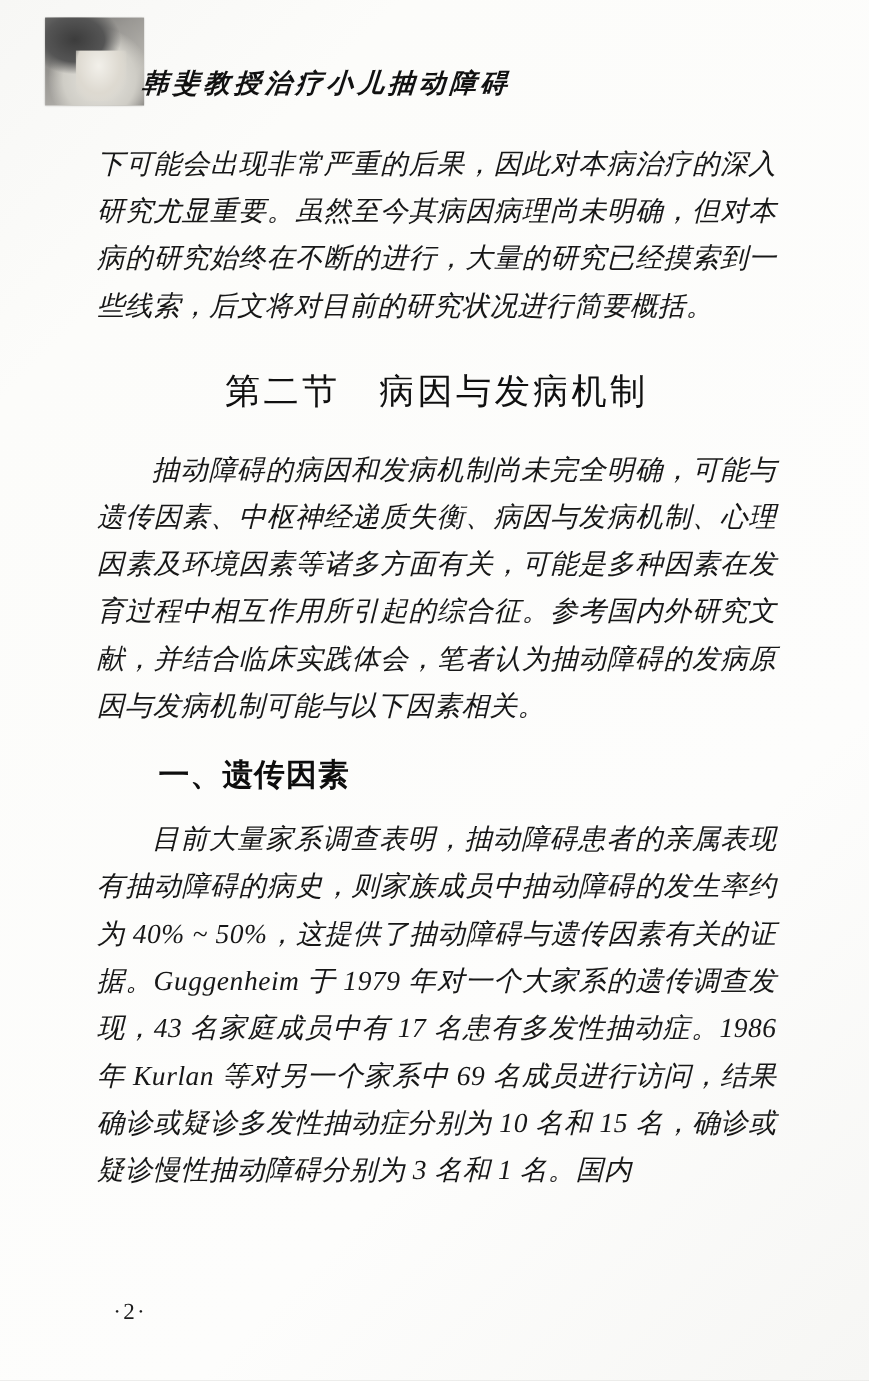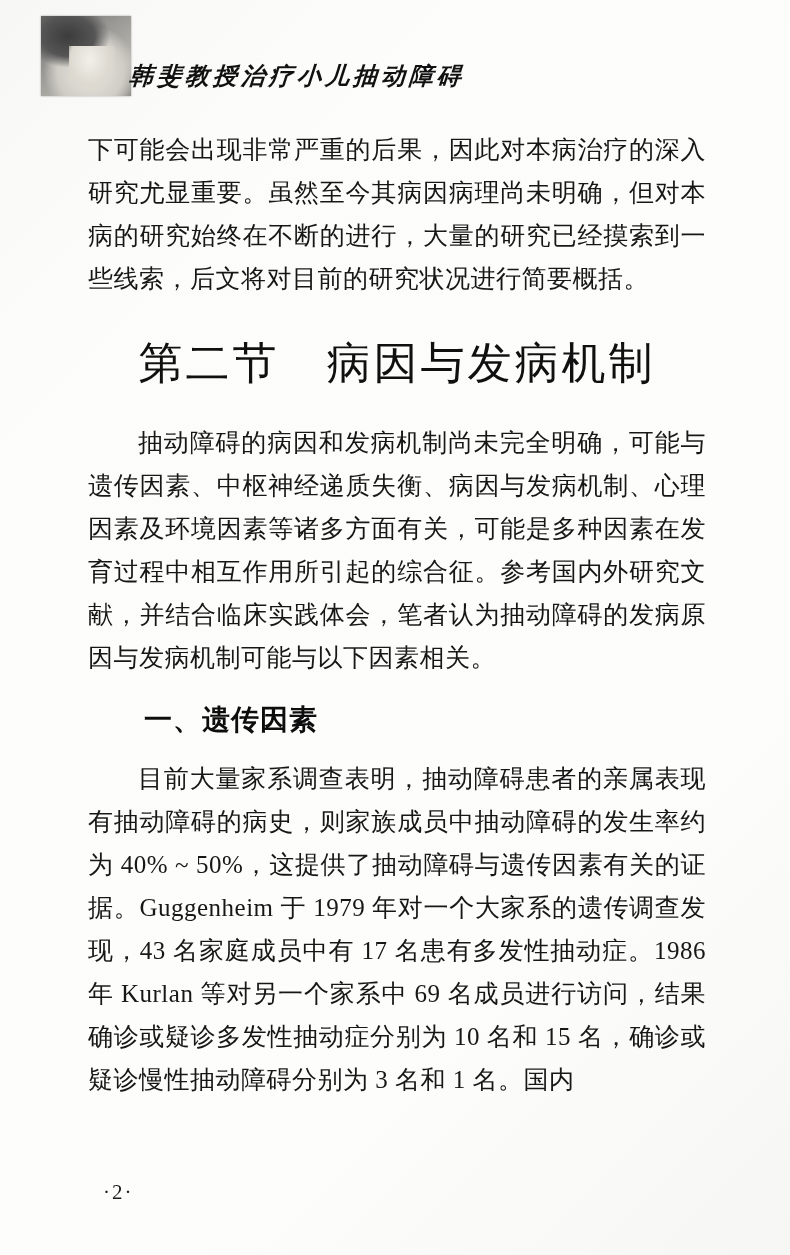--- a/index.html
+++ b/index.html
@@ -58,28 +58,29 @@
     left: 88px;
     top: 128px;
     width: 618px;
   }
   p.body {
     margin: 0;
     font-size: 25px;
     line-height: 43px;
     text-align: justify;
     letter-spacing: 0.5px;
+    font-style: italic;
   }
   p.indent { text-indent: 2em; }
 
   .section-title {
     margin: 0;
     padding: 34px 0 28px 0;
     text-align: center;
-    font-size: 44px;
+    font-size: 32px;
     font-weight: 500;
     letter-spacing: 3px;
     color: #101010;
     font-family: "Liberation Serif", "DejaVu Serif", serif;
   }
 
   .subsection-title {
     margin: 0;
     padding: 22px 0 18px 0;
     font-family: "Liberation Sans", "DejaVu Sans", sans-serif;

